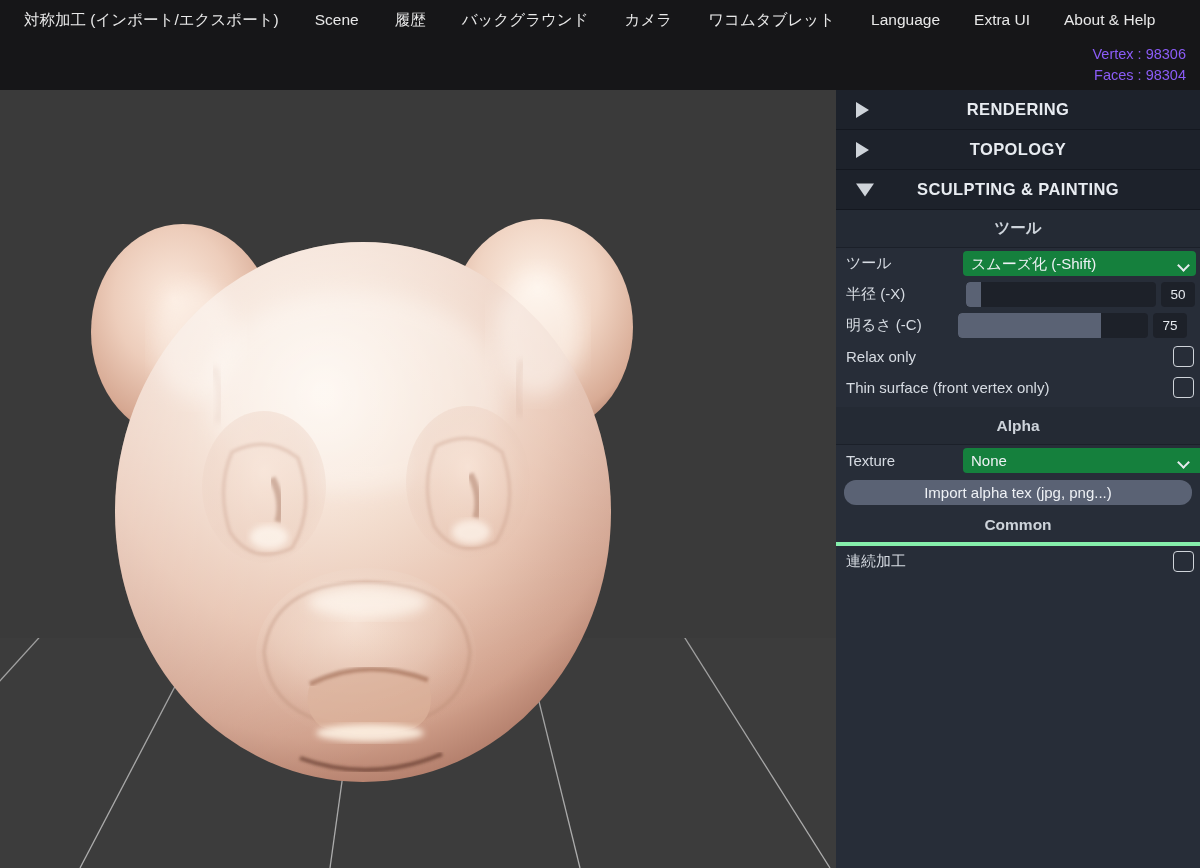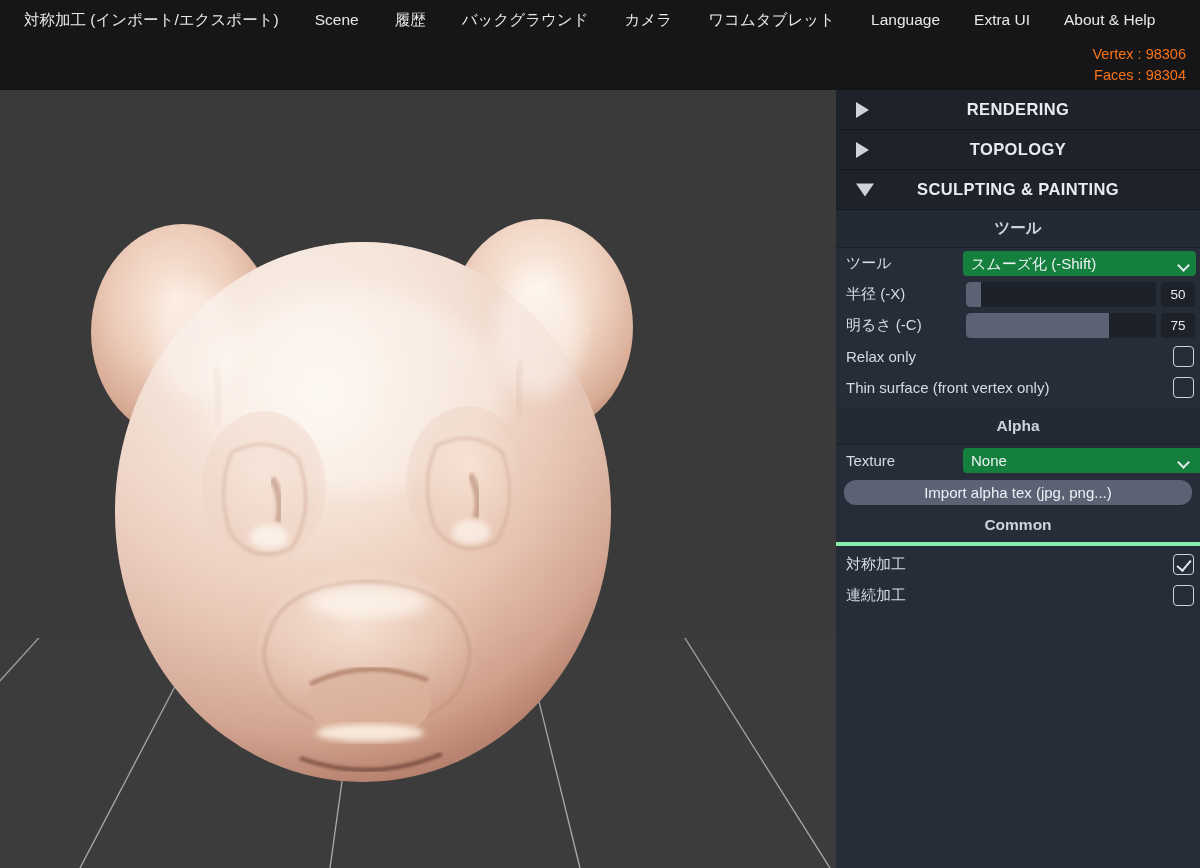--- a/index.html
+++ b/index.html
@@ -28,21 +28,21 @@
   .menu-item.mi-scene { padding-right: 36px; }
   .menu-item.mi-hist { padding-right: 36px; }
   .menu-item.mi-bg { padding-right: 36px; }
   .menu-item.mi-cam { padding-right: 36px; }
   .menu-item.mi-wacom { padding-right: 36px; }
   .menu-item.mi-lang { padding-right: 34px; }
   .menu-item.mi-extra { padding-right: 34px; }
 
   .stats {
     position: absolute; right: 14px; top: 44px;
-    text-align: right; color: #f97316; font-size: 14.5px; line-height: 21px;
+    text-align: right; color: #8b5cf6; font-size: 14.5px; line-height: 21px;
   }
 
   
   .viewport {
     position: absolute; left: 0; top: 90px; width: 836px; height: 778px;
     background: #3a3a3a;
     overflow: hidden;
   }
   .vp-bg-upper {
     position: absolute; left: 0; top: 0; width: 836px; height: 560px;
@@ -358,21 +358,21 @@
         </span>
         <span class="numbox" style="width:34px;margin-left:5px;margin-right:5px;">50</span>
       </div>
 
       <div class="row" style="height:31px;">
         <span class="label">明るさ (-C)</span>
         <span class="spacer"></span>
         <span class="slider" style="width:190px;">
           <span class="fill" id="intensity-fill" style="width: 75%;"></span>
         </span>
-        <span class="numbox" style="width:34px;margin-left:5px;margin-right:5px;">75</span>
+        <span class="numbox" style="width:34px;margin-left:5px;margin-right:13px;">75</span>
       </div>
 
       <div class="row" style="height:31px;">
         <span class="label">Relax only</span>
         <span class="spacer"></span>
         <span class="checkbox" style="margin-right:6px;"></span>
       </div>
 
       <div class="row" style="height:31px;">
         <span class="label">Thin surface (front vertex only)</span>
@@ -399,25 +399,20 @@
 
       <div class="row" style="height:32px;padding:0 8px 0 8px;">
         <button class="ui-button" style="width:100%;border-radius:12px;">Import alpha tex (jpg, png...)</button>
       </div>
     </div>
 
     <div class="subheader" style="background:#272d38;border-bottom:4px solid #86efac;">Common</div>
 
     <div class="group">
 
-      <div class="row" style="height:31px;margin-top:3px;">
-        <span class="label">対称加工</span>
-        <span class="spacer"></span>
-        <span class="checkbox checked" style="margin-right:6px;"></span>
-      </div>
 
       <div class="row" style="height:31px;">
         <span class="label">連続加工</span>
         <span class="spacer"></span>
         <span class="checkbox" style="margin-right:6px;"></span>
       </div>
     </div>
 
   </div>
 </div>

